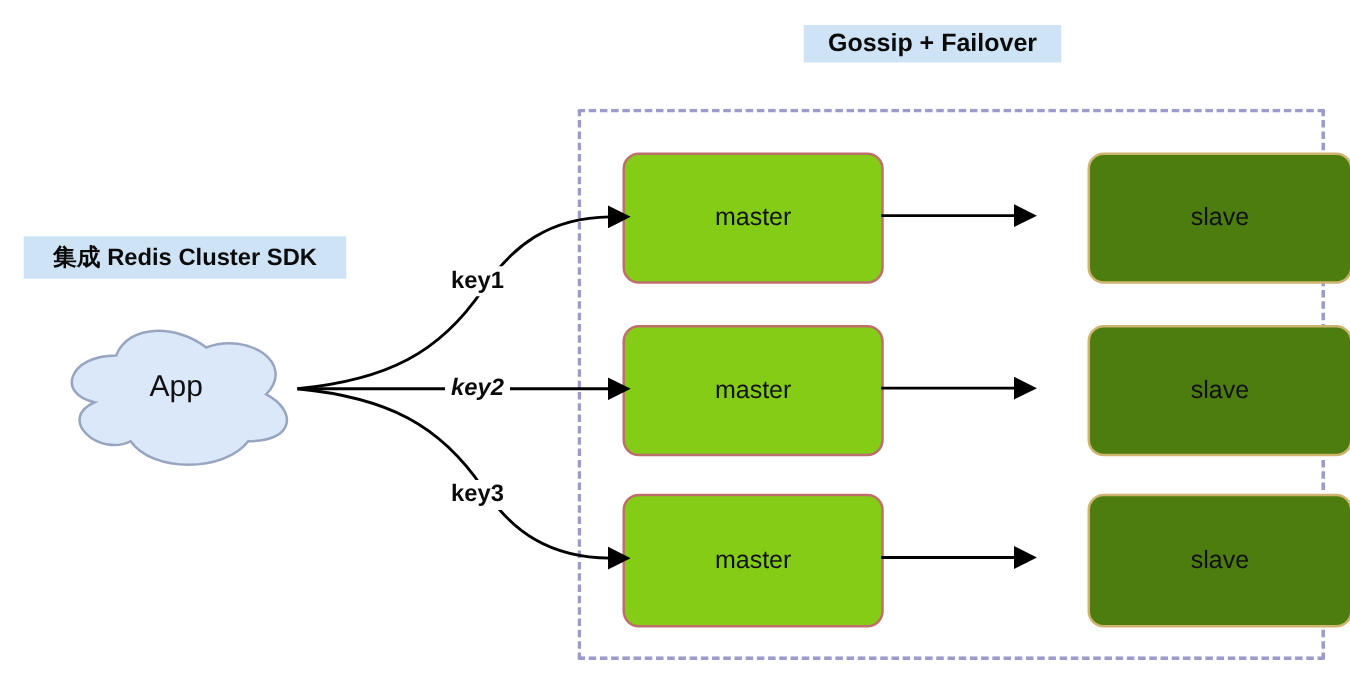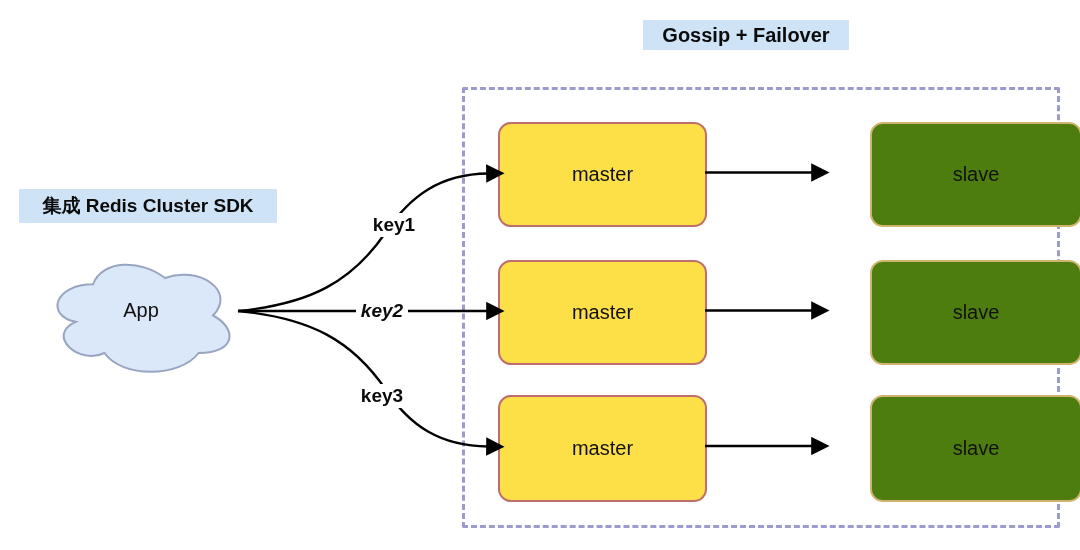--- a/index.html
+++ b/index.html
@@ -17,21 +17,21 @@
     border-radius:2px;
     background:transparent;
   }
   .node {
     position:absolute;
     width:205px; height:101px;
     border-radius:13px;
     display:flex; align-items:center; justify-content:center;
     font-size:20px; color:#111111;
   }
-  .master { background:#fde047; border:2px solid #bd6f6b; left:498px; }
+  .master { background:#84cc16; border:2px solid #bd6f6b; left:498px; }
   .slave  { background:#4d7c0f; border:2px solid #cfb46f; left:822px; width:208px;margin-left:48px; }
   .row1 { top:122px; }
   .row2 { top:260px; }
   .row3 { top:395px; height:103px; }
   .blue-label {
     position:absolute;
     background:#cfe3f6;
     color:#0b0b0b;
     font-weight:bold;
     display:flex; align-items:center; justify-content:center;
@@ -42,28 +42,28 @@
     position:absolute;
     background:#ffffff;
     color:#0b0b0b;
     font-weight:bold;
     font-size:19px;
     width:52px; height:24px;
     left:356px;
     display:flex; align-items:center; justify-content:center;
     z-index:5;
   }
-  .key1 { top:213px;margin-left:12px; }
+  .key1 { top:213px; }
   .key2 { top:299px;font-style:italic; }
   .key3 { top:384px;text-align:center; }
   .app-text {
     position:absolute;
     left:93px; top:296px; width:96px; height:28px;
     display:flex; align-items:center; justify-content:center;
-    font-size:20px; color:#111111;
+    font-size:24px; color:#111111;
     z-index:4;
   }
   svg.wires {
     position:absolute; left:0; top:0;
     width:1080px; height:550px;
     z-index:3;
     pointer-events:none;
   }
   .cloud-shape { fill:#dbe8fa; stroke:#98a5c1; stroke-width:2; }
   .wire { fill:none; stroke:#000000; stroke-width:2.3; }

